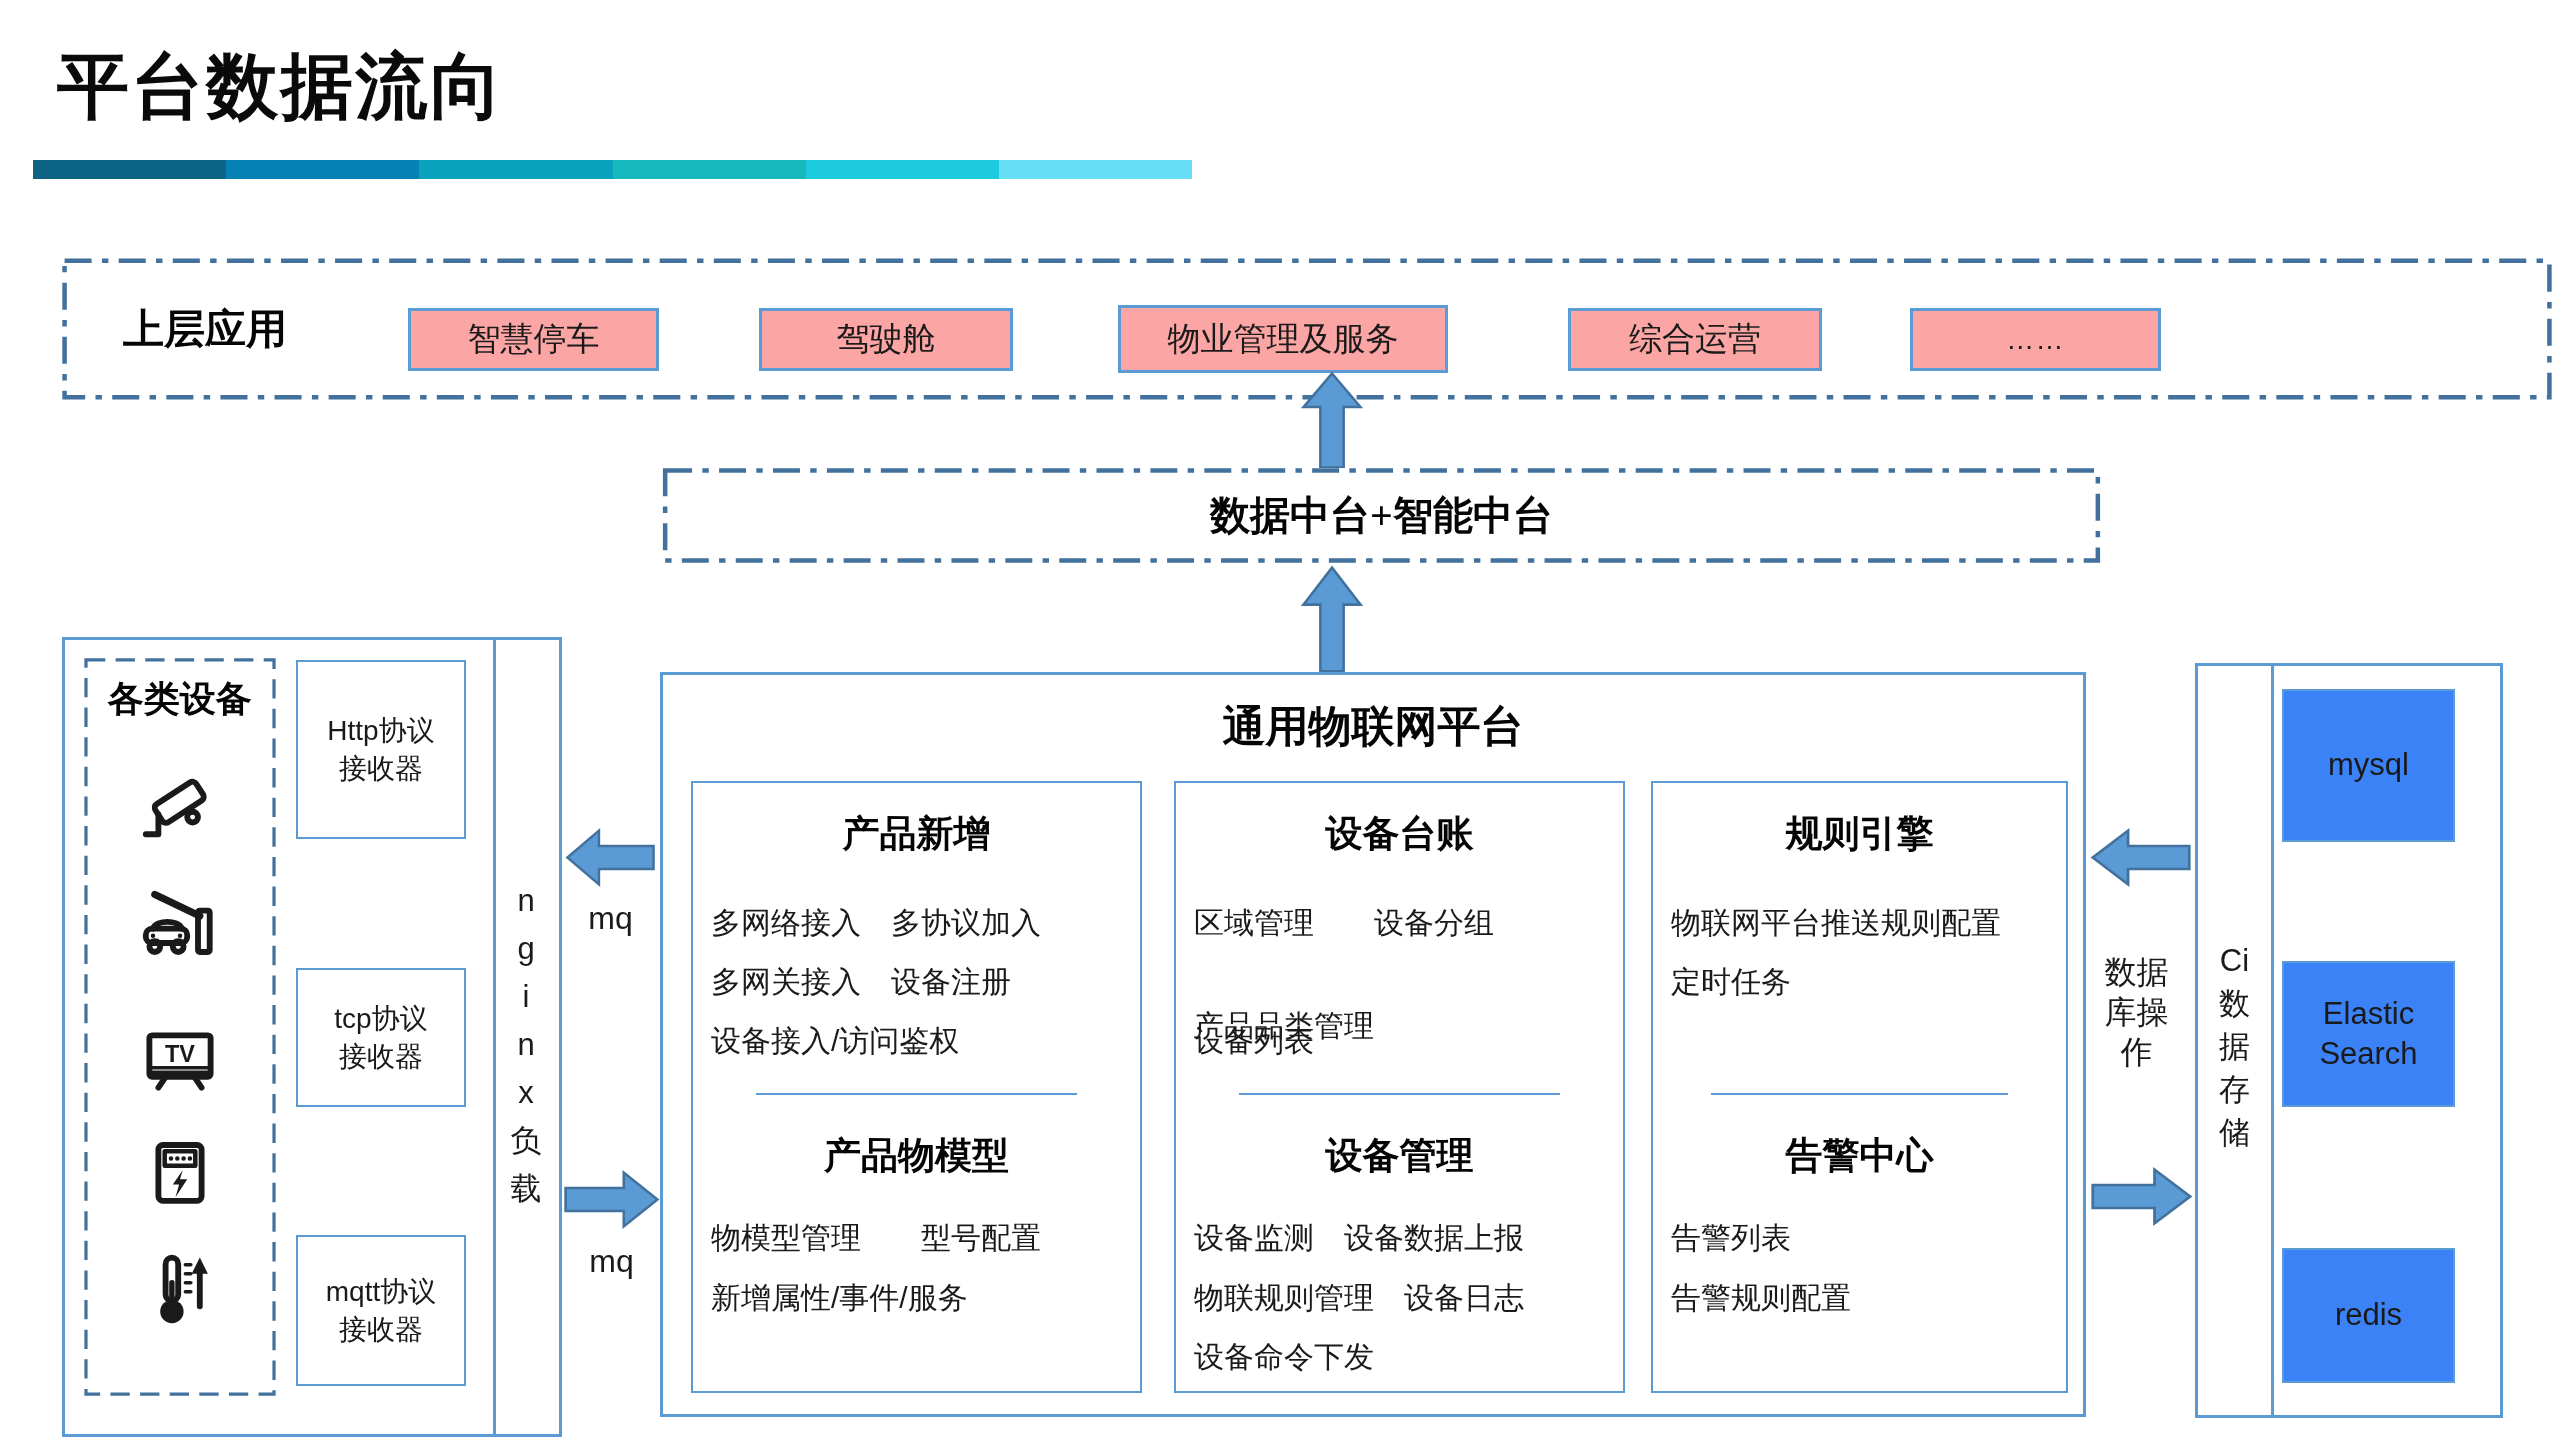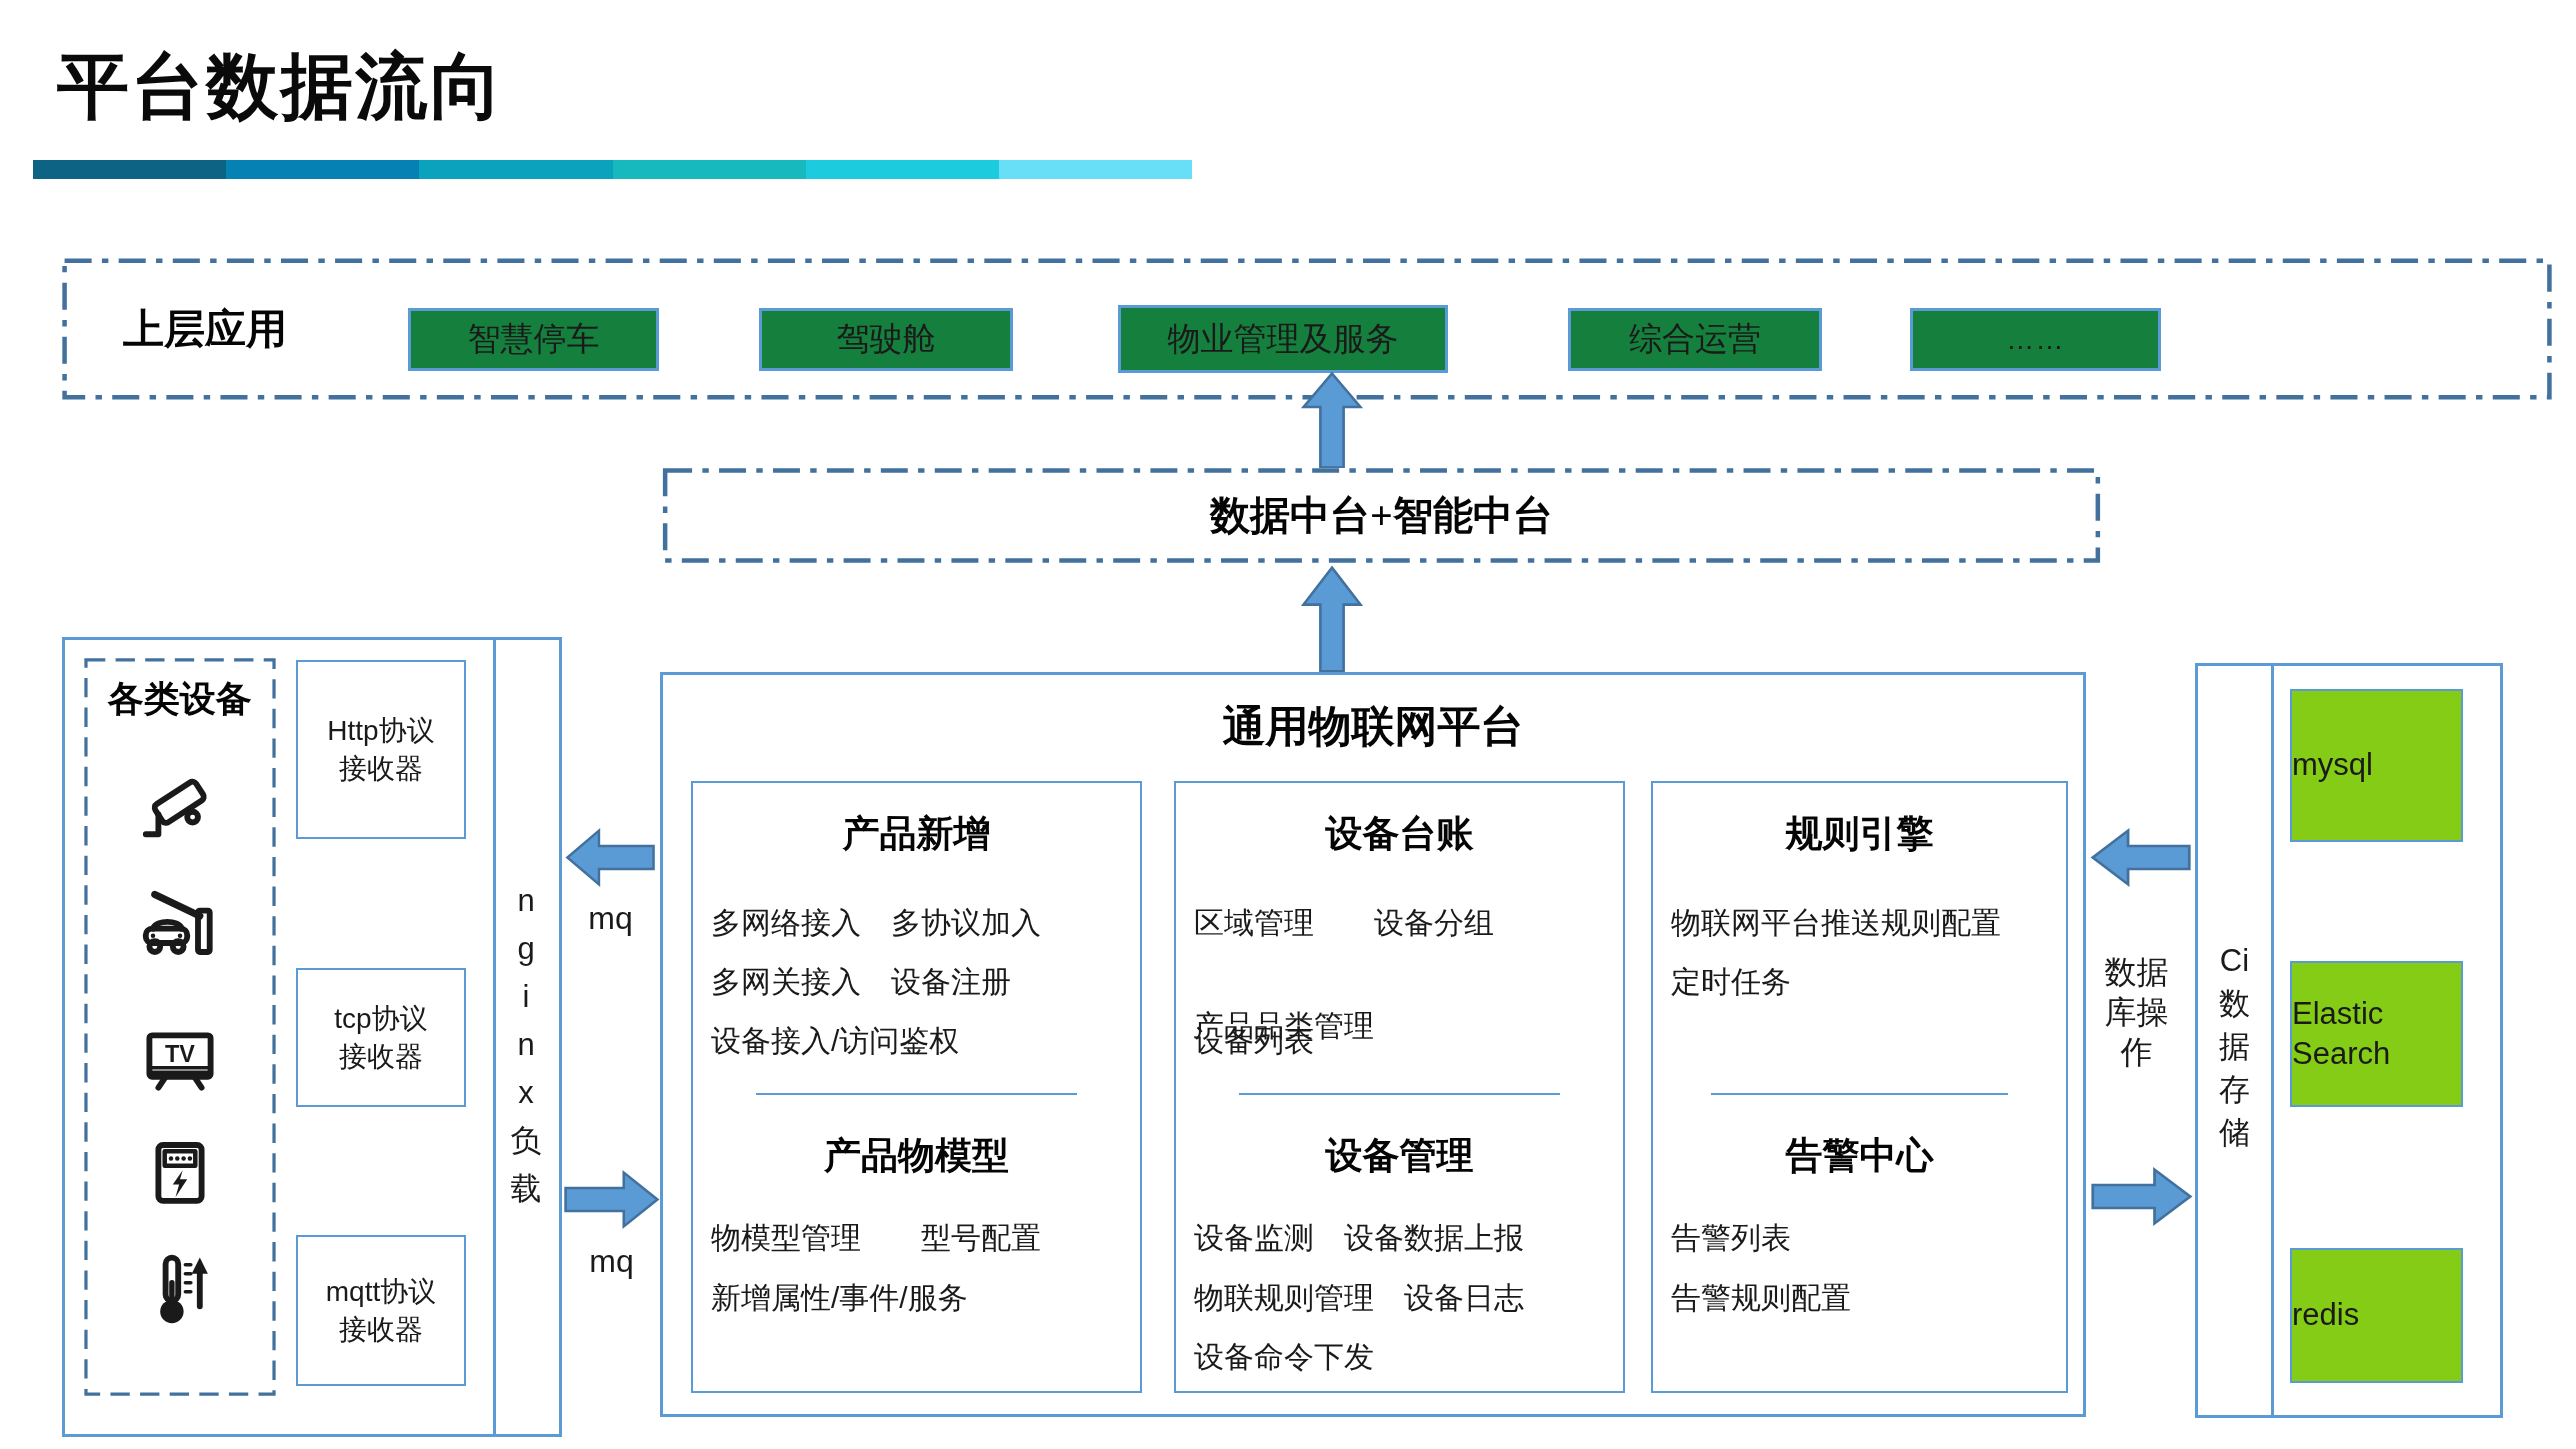--- a/index.html
+++ b/index.html
@@ -17,21 +17,21 @@
     font-size:72px;font-weight:700;color:#0a0a0a;letter-spacing:2.6px;
   }
   .accent-bar{position:absolute;left:33px;top:160px;width:1159px;height:19.3px;display:flex;}
   .accent-bar .seg{flex:1 1 0;height:100%;}
   .solid-box{position:absolute;background:#fff;border:3.9px solid var(--box-border);box-sizing:border-box;}
   .dash-holder{position:absolute;background:#fff;box-sizing:border-box;}
   .dash-holder > svg.dash-frame{position:absolute;left:0;top:0;}
 
   .app-label{
     position:absolute;display:flex;align-items:center;justify-content:center;
-    font-size:33px;color:var(--text-color);background:#15803d;
+    font-size:33px;color:var(--text-color);background:#fca5a5;
     border:3.2px solid var(--box-border);box-sizing:border-box;text-align:center;
   }
   .top-apps-label{position:absolute;left:61px;top:0;height:142px;display:flex;align-items:center;
     font-size:41px;font-weight:700;color:#050505;}
 
   .mid-label{position:absolute;left:0;top:0;right:0;bottom:0;display:flex;align-items:center;justify-content:center;
     font-size:40px;font-weight:700;color:#050505;font-family:Liberation Serif, serif;}
 
   .main-title{position:absolute;left:0;right:0;top:23px;text-align:center;
     font-size:43px;font-weight:700;color:#050505;}
@@ -54,22 +54,22 @@
 
   .stacked-col{position:absolute;display:flex;flex-direction:column;align-items:center;
     font-size:31px;color:var(--text-color);}
   .stacked-col span{line-height:48px;}
 
   .mq-label{position:absolute;text-align:center;font-size:32px;color:var(--text-color);}
 
   .db-ops{position:absolute;left:2089px;top:952px;width:95px;text-align:center;
     font-size:32px;line-height:40px;color:var(--text-color);}
 
-  .store-box{position:absolute;left:92px;width:173px;background:#84cc16;border:2.6px solid var(--box-border);
-    box-sizing:border-box;display:flex;flex-direction:column;align-items:flex-start;justify-content:center;
+  .store-box{position:absolute;left:84px;width:173px;background:#3b82f6;border:2.6px solid var(--box-border);
+    box-sizing:border-box;display:flex;flex-direction:column;align-items:center;justify-content:center;
     font-size:31px;line-height:1.3;color:var(--text-color);text-align:center;}
 
   .arrow-svg{position:absolute;overflow:visible;}
   .ellipsis-text{font-size:28px;letter-spacing:1.3px;}
 </style>
 </head>
 <body>
 
 <div class="canvas">
 

